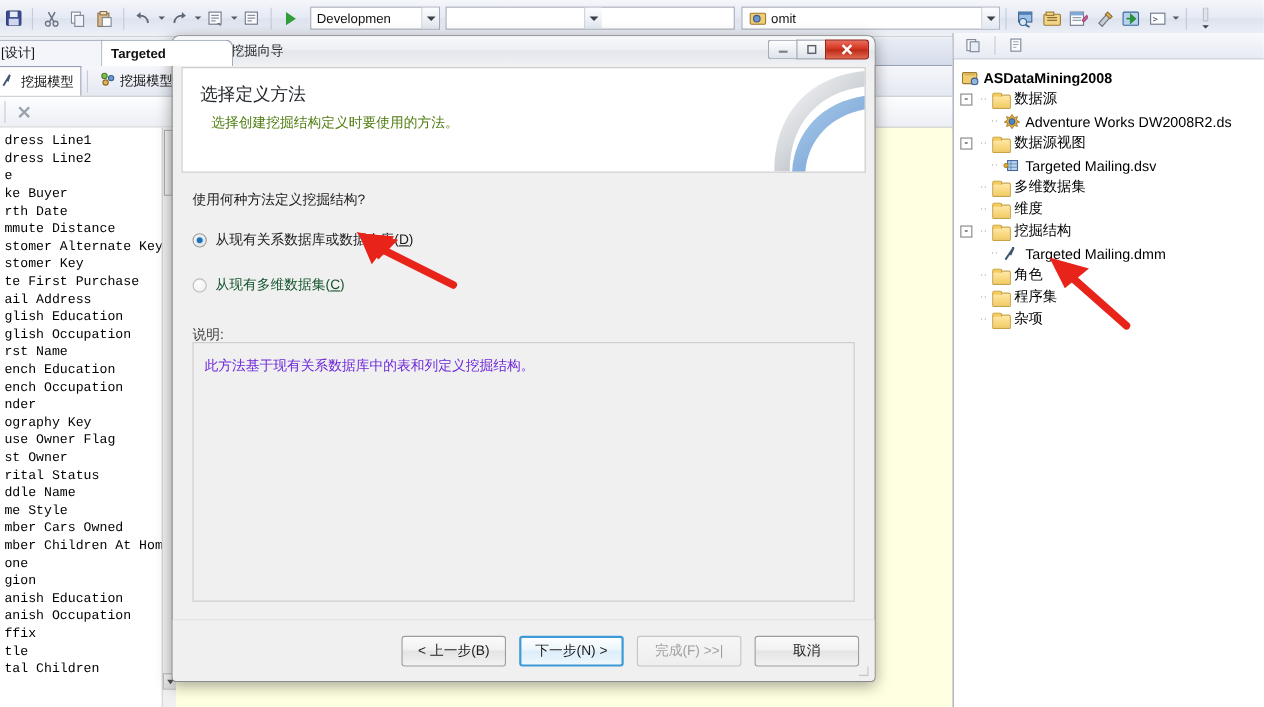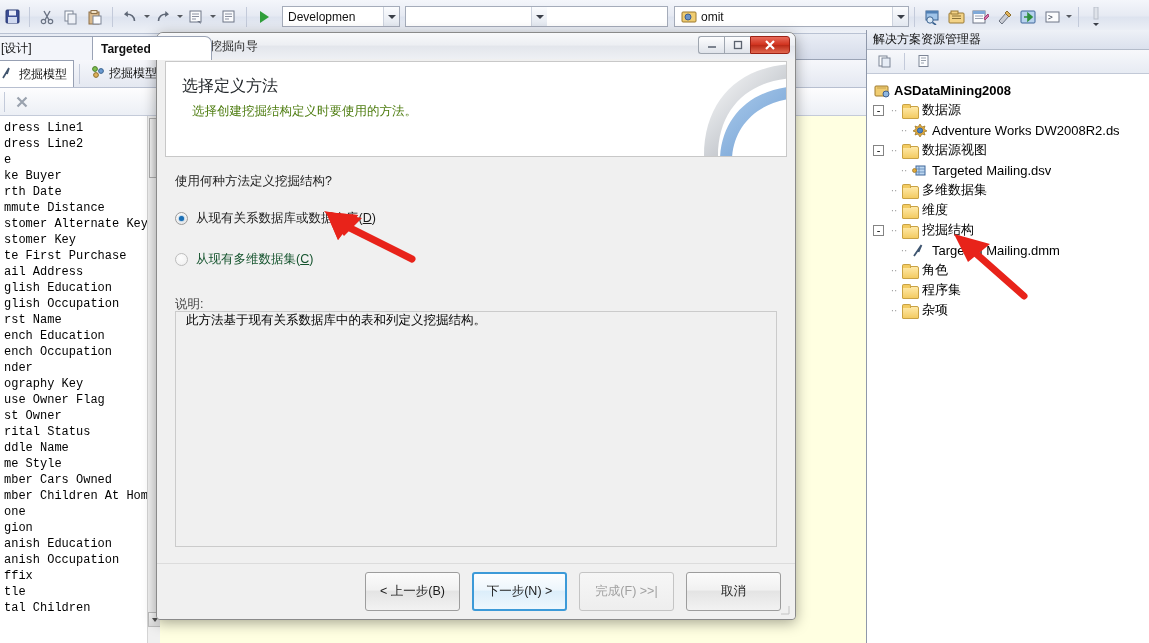--- a/index.html
+++ b/index.html
@@ -189,31 +189,31 @@
      background:#1a6fb5; box-shadow:0 0 2px #1a6fb5; }
   .radio.off { border-color:#bdbdbd; background: radial-gradient(circle at 40% 35%, #fcfcfc 0%, #f4f4f4 60%, #e8e8e8 100%); }
   .radiolabel { font-size:12.5px; color:#1b1b1b; }
   .radiolabel.dim { color:#14532d; }
   .u { text-decoration: underline; }
 
   .desc-label { padding:10px 0 4px 10px; font-size:12.5px; color:#404040; }
   .desc-box {
     position:absolute; left:10px; right:10px; top:152px; bottom:10px;
     background:#f0f0f0; border:1px solid #cbcbcb;
-    padding:0 10px; font-size:12.5px; color:#000000;
+    padding:12px 10px; font-size:12.5px; color:#6d28d9;
   }
 
   .dlg-foot {
     position:absolute; left:0; right:0; bottom:0; height:56px;
     background:#f0f0f0; border-top:1px solid #dcdcdc;
     border-radius:0 0 4px 4px;
     display:flex; align-items:center; justify-content:flex-end; padding-right:14px; gap:12px;
   }
   .btn {
-    min-width:95px; height:39px; padding:0 10px;
+    min-width:95px; height:28px; padding:0 10px;
     background: linear-gradient(to bottom,#fbfbfb 0%,#f1f1f1 45%,#e4e4e4 50%,#f2f2f2 100%);
     border:1px solid #9d9d9d; border-radius:3px;
     font-size:12.5px; color:#1b1b1b;
     display:flex; align-items:center; justify-content:center;
   }
   .btn.default { border:2px solid #3c9ad8; background: linear-gradient(to bottom,#fcfeff 0%,#edf6fc 45%,#dceefa 50%,#eef7fd 100%); }
   .btn.disabled { color:#a0a0a0; border-color:#c4c4c4;
     background: linear-gradient(to bottom,#f6f6f6,#eeeeee); }
   .grip { position:absolute; right:4px; bottom:3px; width:12px;height:12px; opacity:.5; }
 
@@ -441,23 +441,20 @@
     <div class="vscroll">
       <div class="vsthumb"></div>
       <div class="vsdown"></div>
     </div>
 
     <div class="hsep"></div>
     <div class="whitebody"></div>
   </div>
 
   <div class="rightpane">
-    <div class="sx-title">
-      <span>解决方案资源管理器</span>
-    </div>
     <div class="sx-tools">
       <div class="tb-btn">
         <svg width="16" height="15" viewBox="0 0 16 15">
           <rect x="2" y="2" width="8" height="10" fill="#fbfcfe" stroke="#7d8596"></rect>
           <rect x="5" y="4" width="8" height="9" fill="#e7edf6" stroke="#7d8596"></rect>
         </svg>
       </div>
       <div class="sep"></div>
       <div class="tb-btn">
         <svg width="16" height="15" viewBox="0 0 16 15">

